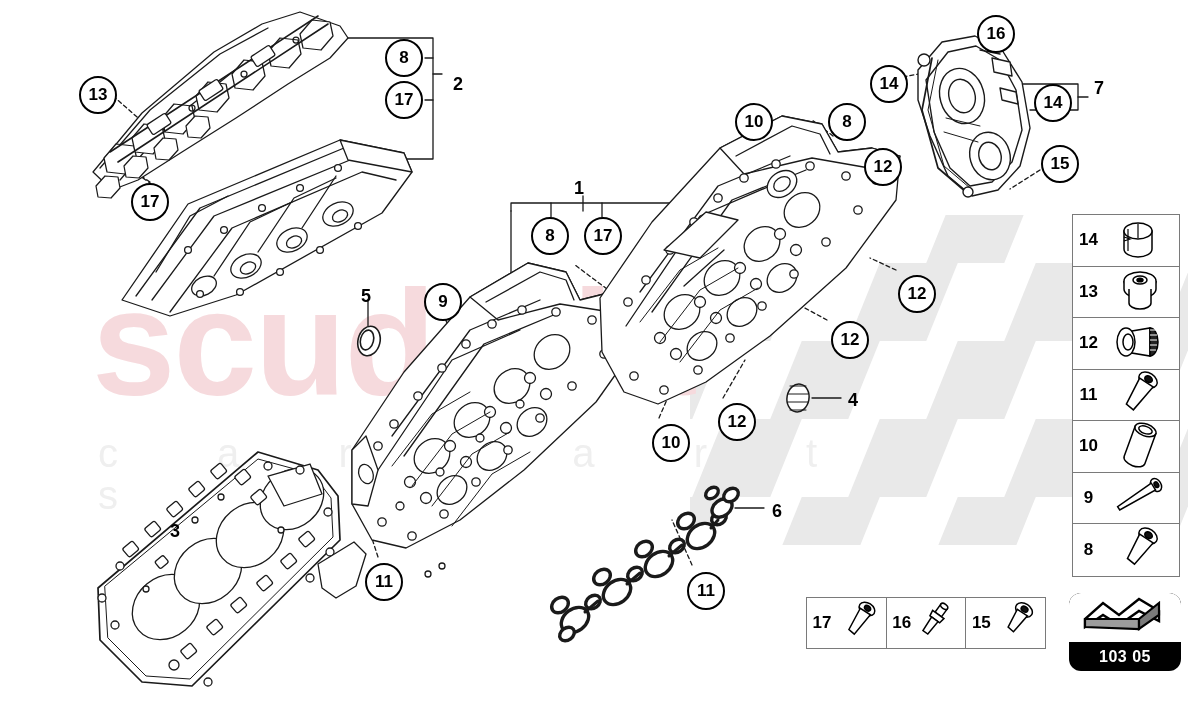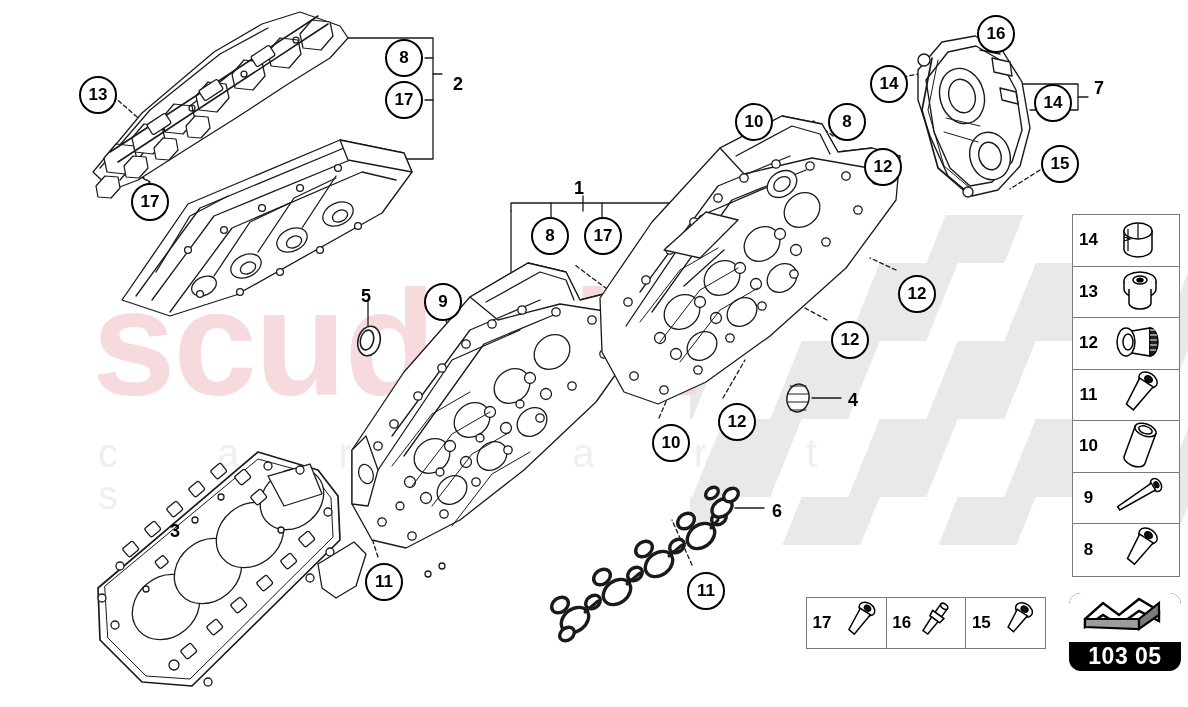--- a/index.html
+++ b/index.html
@@ -153,21 +153,21 @@
     box-sizing:border-box;
   }
   #badge .top{
     height:49px;background:#fff;
     border-radius:10px 10px 0 0;
     position:relative;
   }
   #badge .lbl{
     height:29px;
     color:#fff;
-    font-size:23px;font-weight:700;
+    font-size:16px;font-weight:700;
     display:flex;align-items:center;justify-content:center;
     letter-spacing:.5px;
   }
 </style>
 </head>
 <body>
 
 <div id="stage">
 
   <div id="wm-flag">

